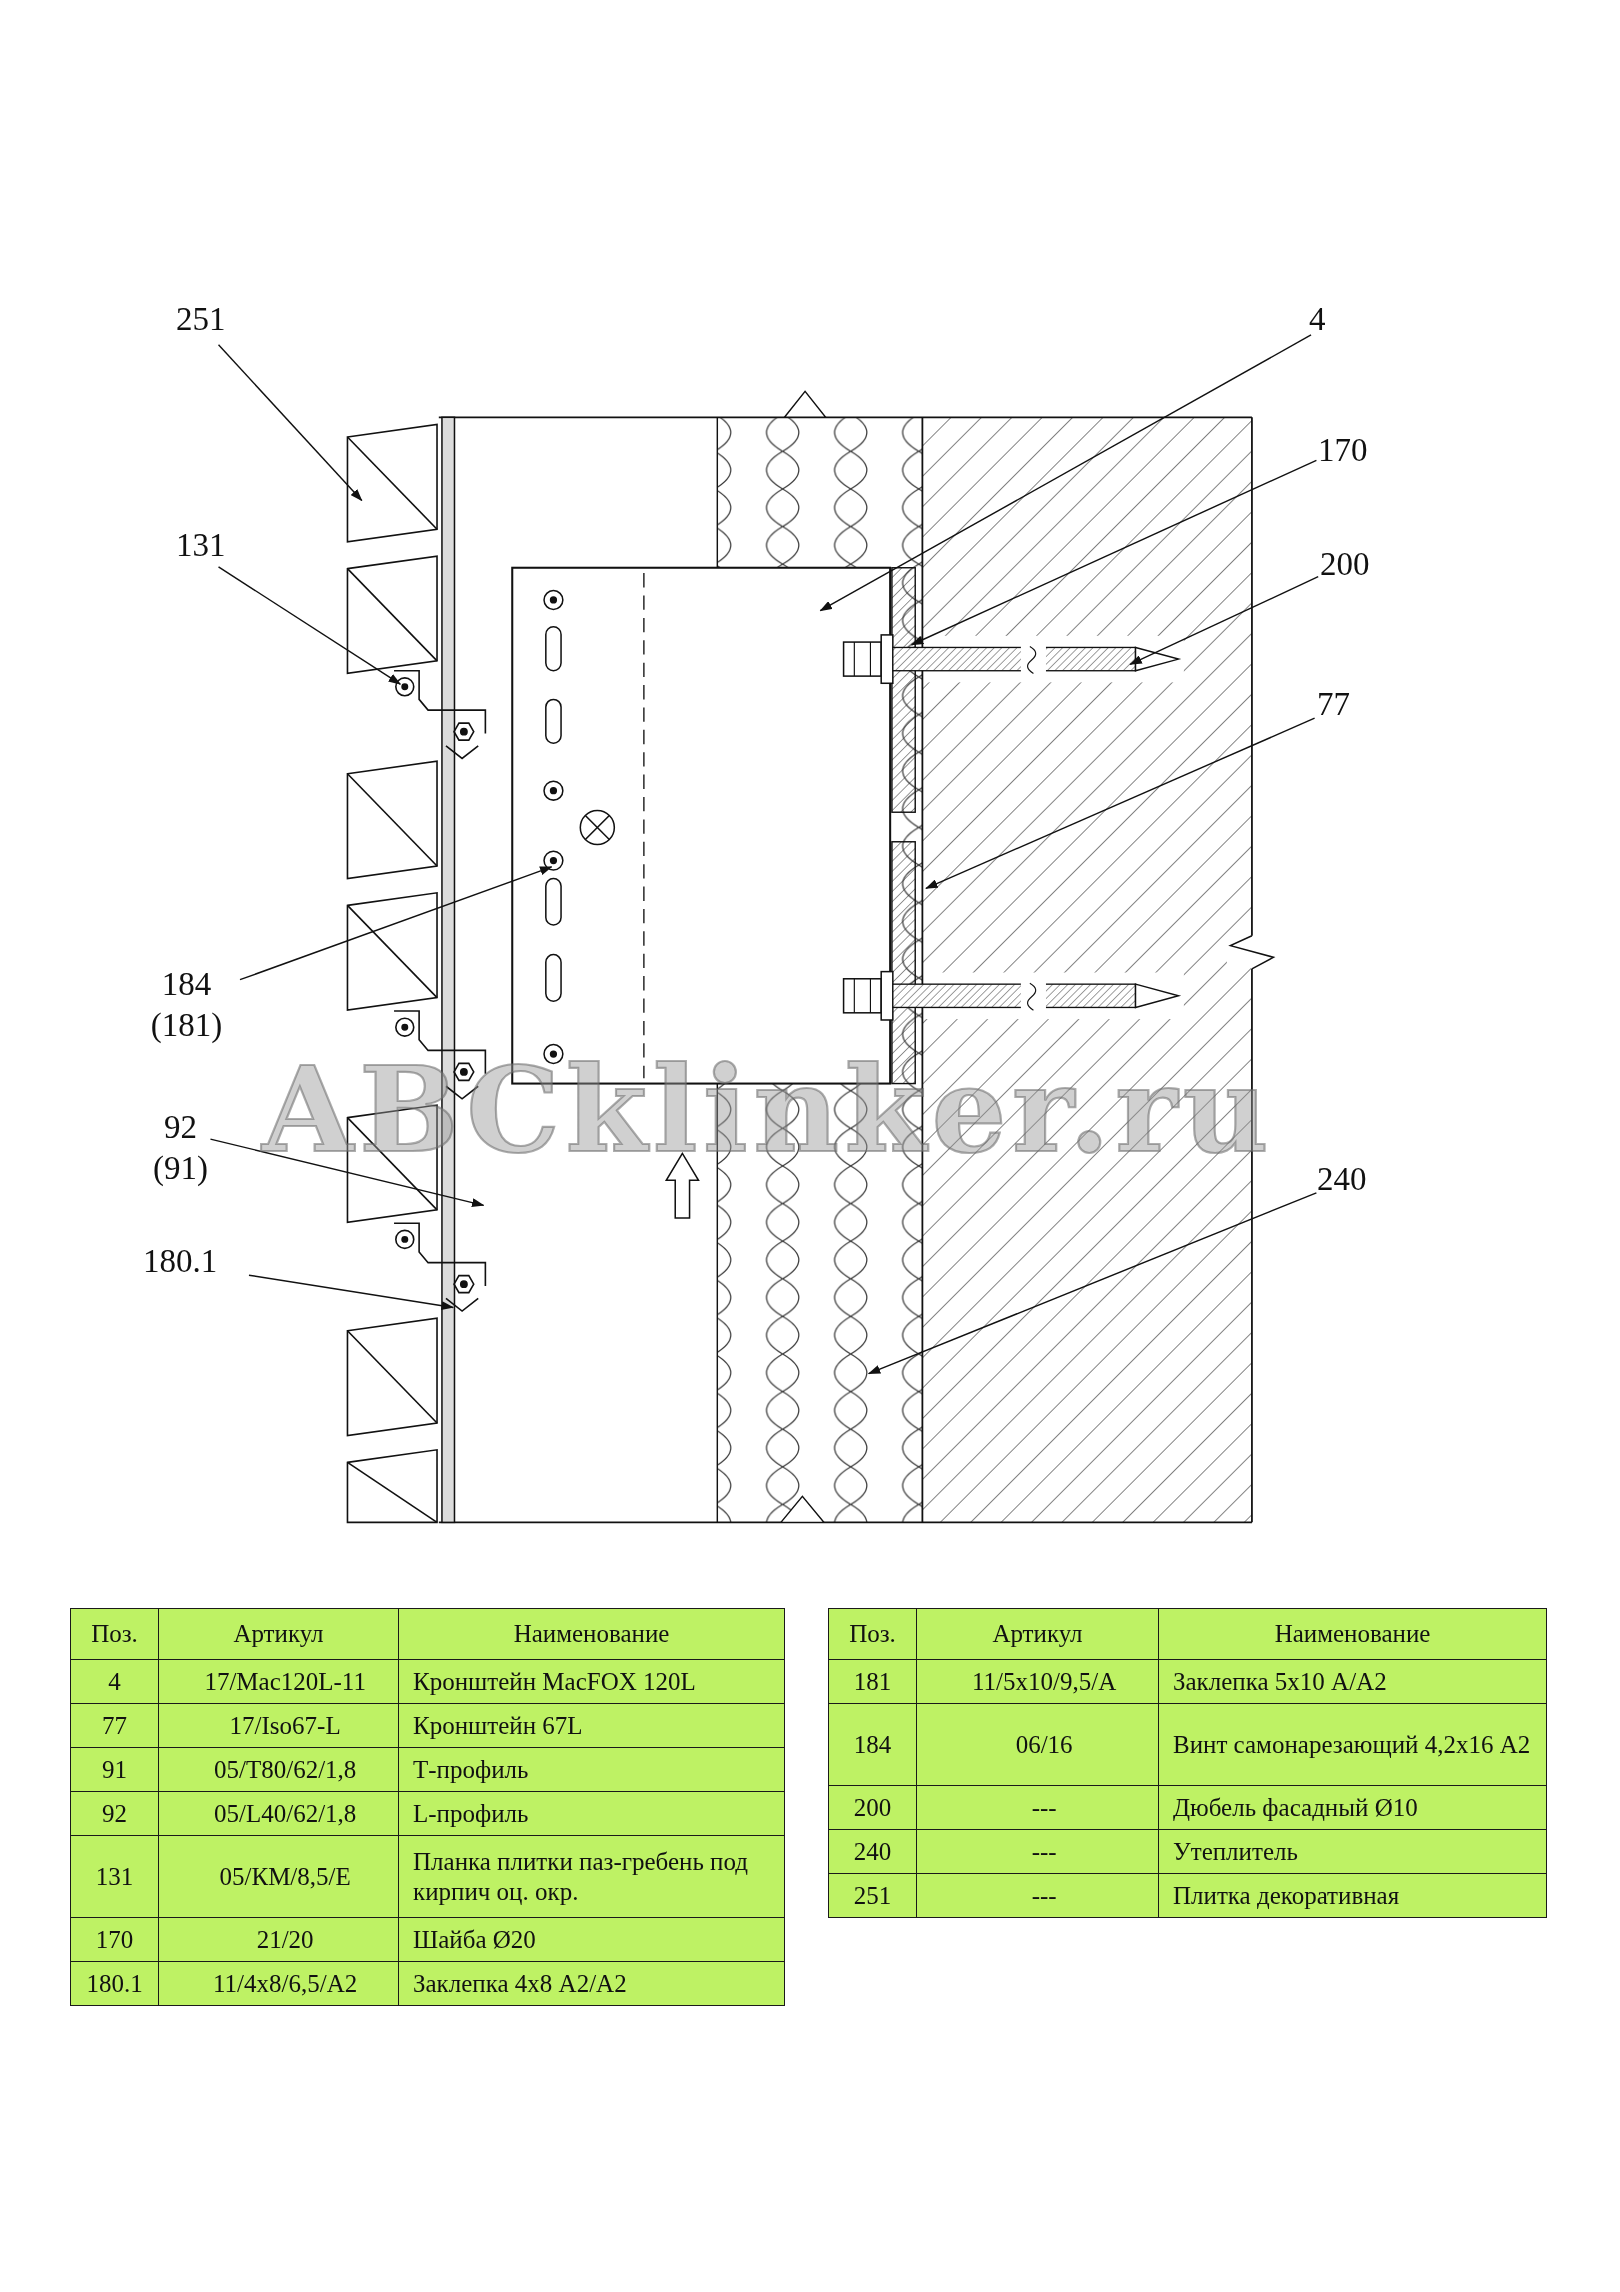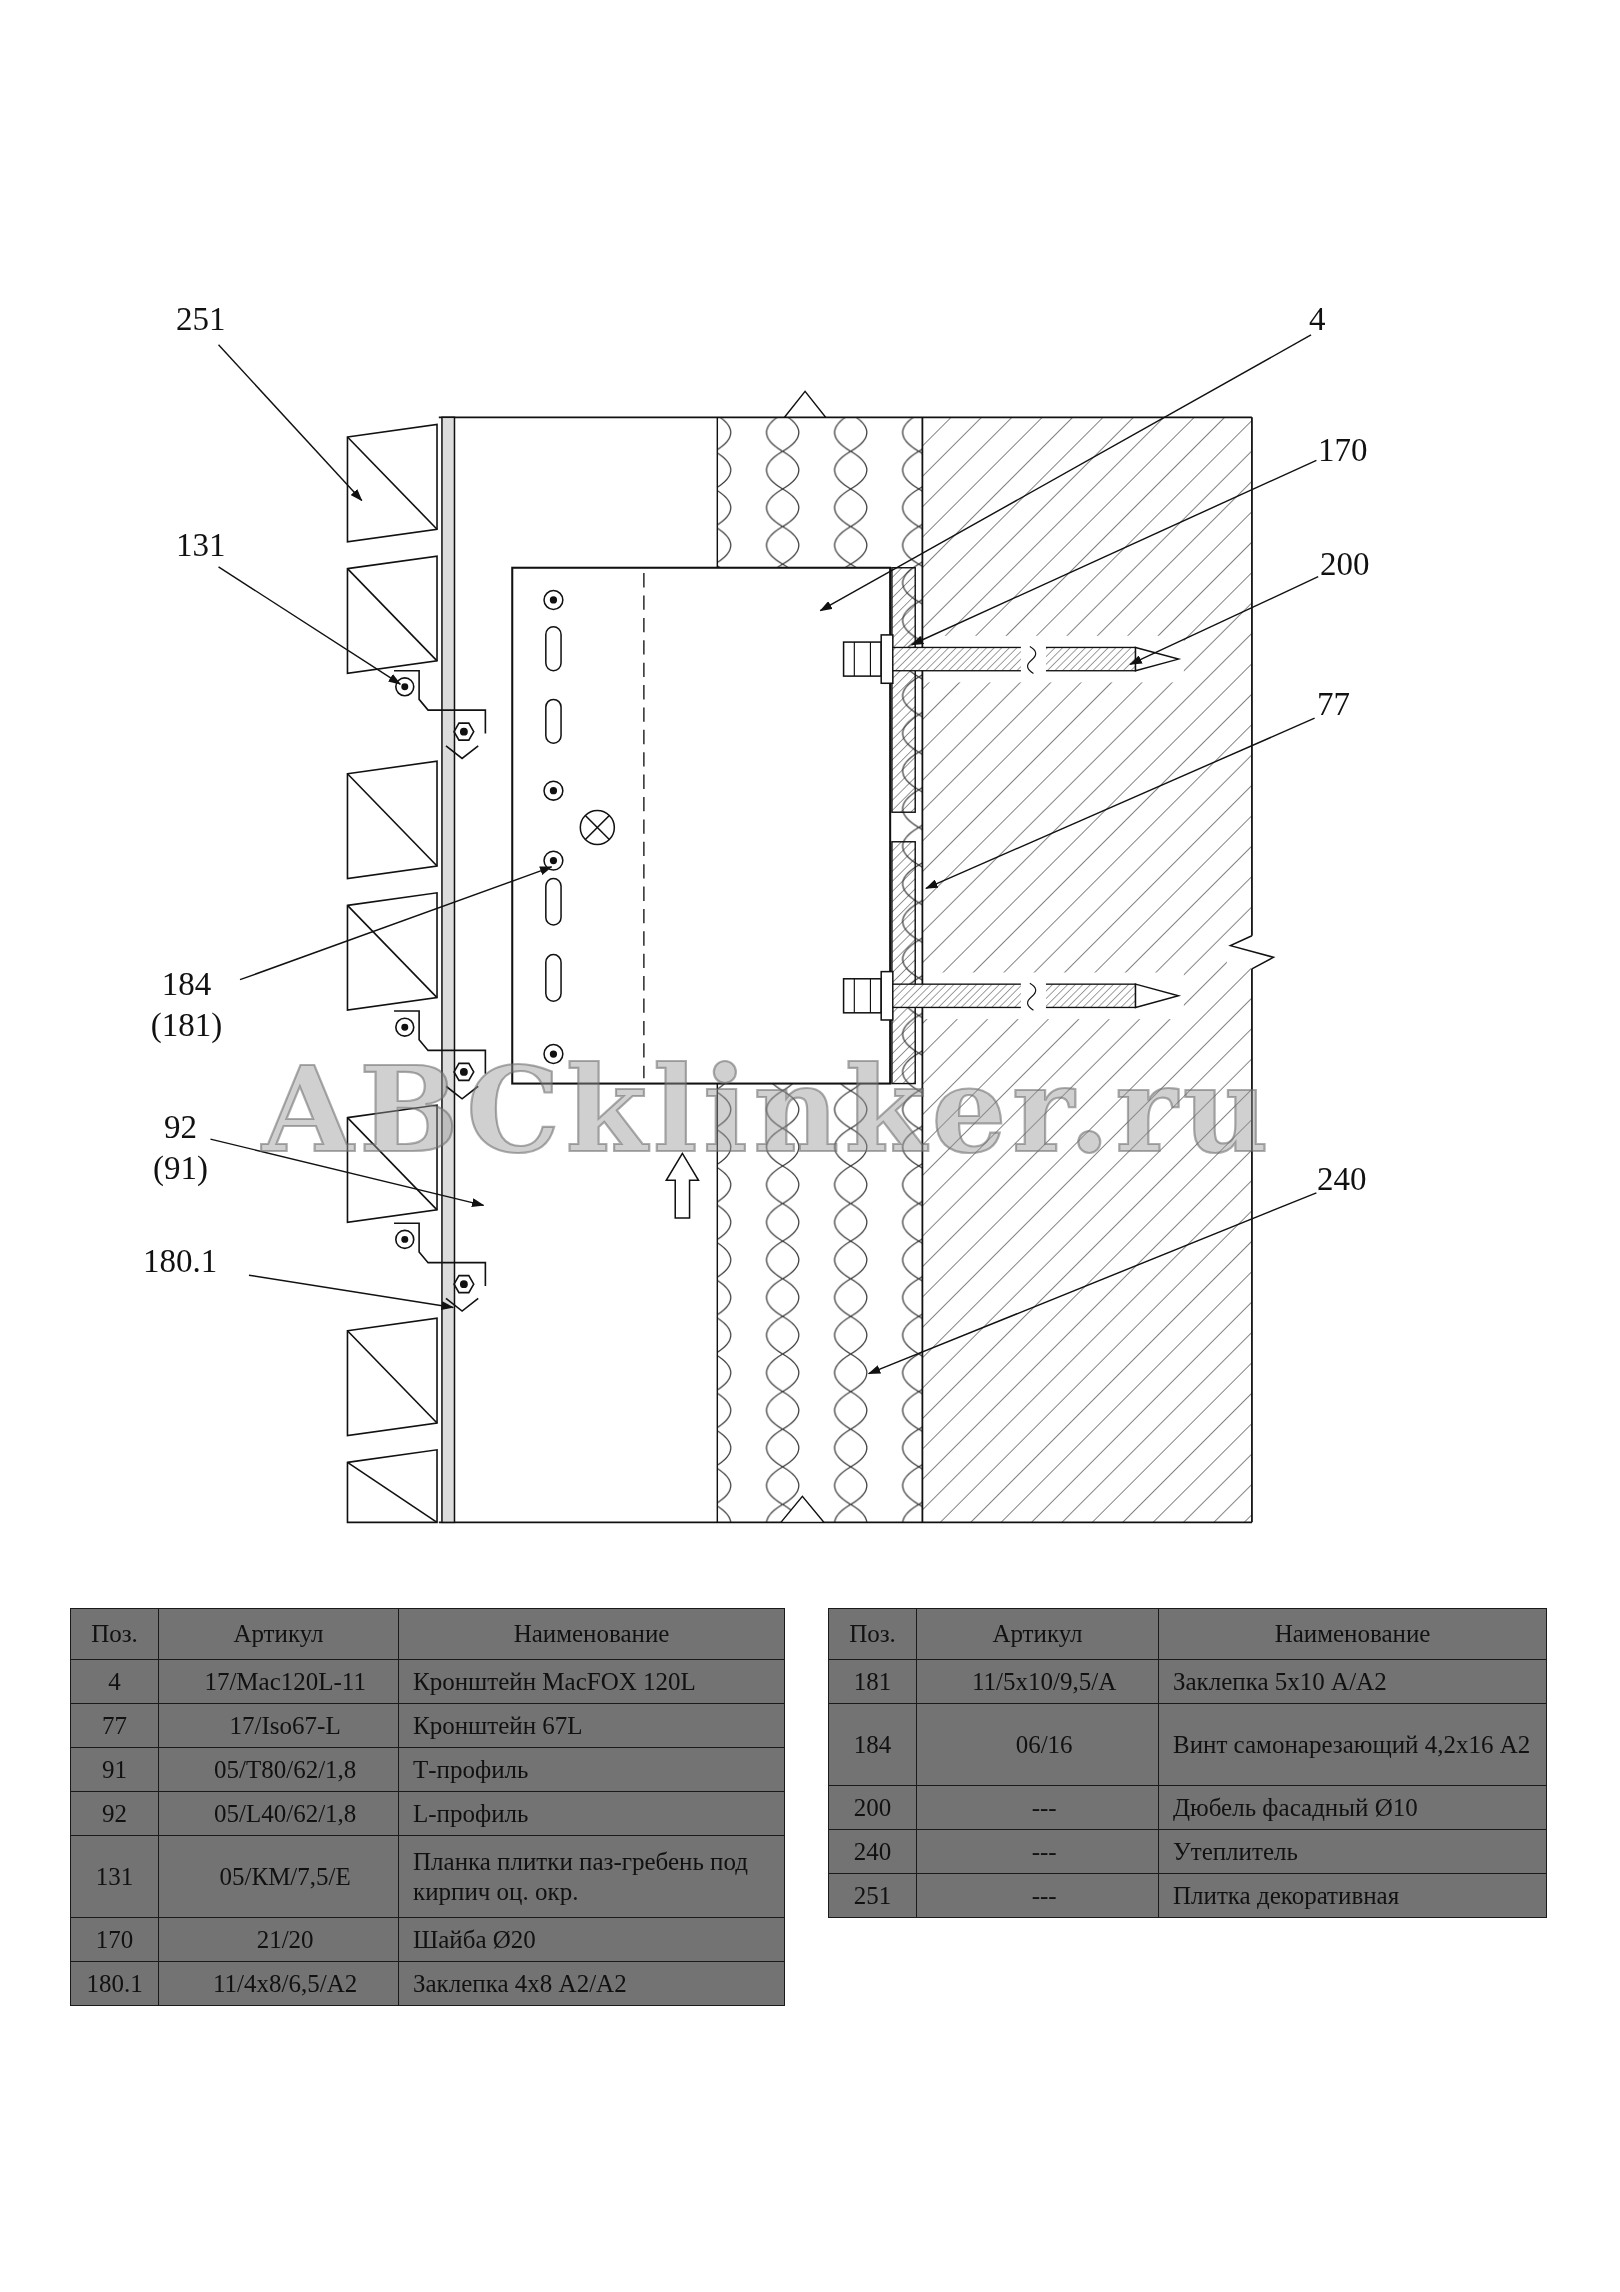--- a/index.html
+++ b/index.html
@@ -5,21 +5,21 @@
   html,body{margin:0;padding:0;background:#fff;}
   .page{position:relative;width:1620px;height:2293px;background:#fff;overflow:hidden;
         font-family:"Liberation Serif",serif;color:#111;}
   svg{position:absolute;left:0;top:0;}
   .lbl{position:absolute;font-size:33px;color:#111;white-space:nowrap;}
   .lbl2{position:absolute;font-size:33px;color:#111;text-align:center;line-height:41px;}
   .watermark{position:absolute;left:262px;top:1040px;font-family:"DejaVu Serif",serif;
              font-weight:bold;font-size:118px;letter-spacing:5.4px;white-space:nowrap;
              color:rgba(150,150,150,0.45);-webkit-text-stroke:2.2px rgba(105,105,105,0.55);
              pointer-events:none;}
-  table.parts{position:absolute;border-collapse:collapse;table-layout:fixed;background:#737373;}
+  table.parts{position:absolute;border-collapse:collapse;table-layout:fixed;background:#bef264;}
   .parts th,.parts td{border:1.5px solid #1a1a1a;font-family:"Liberation Serif",serif;
                       font-size:25px;color:#111;overflow:hidden;}
   .parts th{font-weight:normal;text-align:center;}
   .parts tr.hdr{height:51px;}
   .parts tr.r{height:44px;}
   .parts tr.tall{height:82px;}
   .parts td.pos{text-align:center;}
   .parts td.art{text-align:center;padding-left:14.3px;}
   .parts td.name{text-align:left;padding-left:14px;line-height:1.18;}
 </style>
@@ -227,21 +227,21 @@
       <td class="art">05/Т80/62/1,8</td>
       <td class="name">Т-профиль</td>
     </tr>
     <tr class="r">
       <td class="pos">92</td>
       <td class="art">05/L40/62/1,8</td>
       <td class="name">L-профиль</td>
     </tr>
     <tr class="tall">
       <td class="pos">131</td>
-      <td class="art">05/КМ/7,5/Е</td>
+      <td class="art">05/КМ/8,5/Е</td>
       <td class="name">Планка плитки паз-гребень под кирпич оц. окр.</td>
     </tr>
     <tr class="r">
       <td class="pos">170</td>
       <td class="art">21/20</td>
       <td class="name">Шайба Ø20</td>
     </tr>
     <tr class="r">
       <td class="pos">180.1</td>
       <td class="art">11/4х8/6,5/А2</td>

